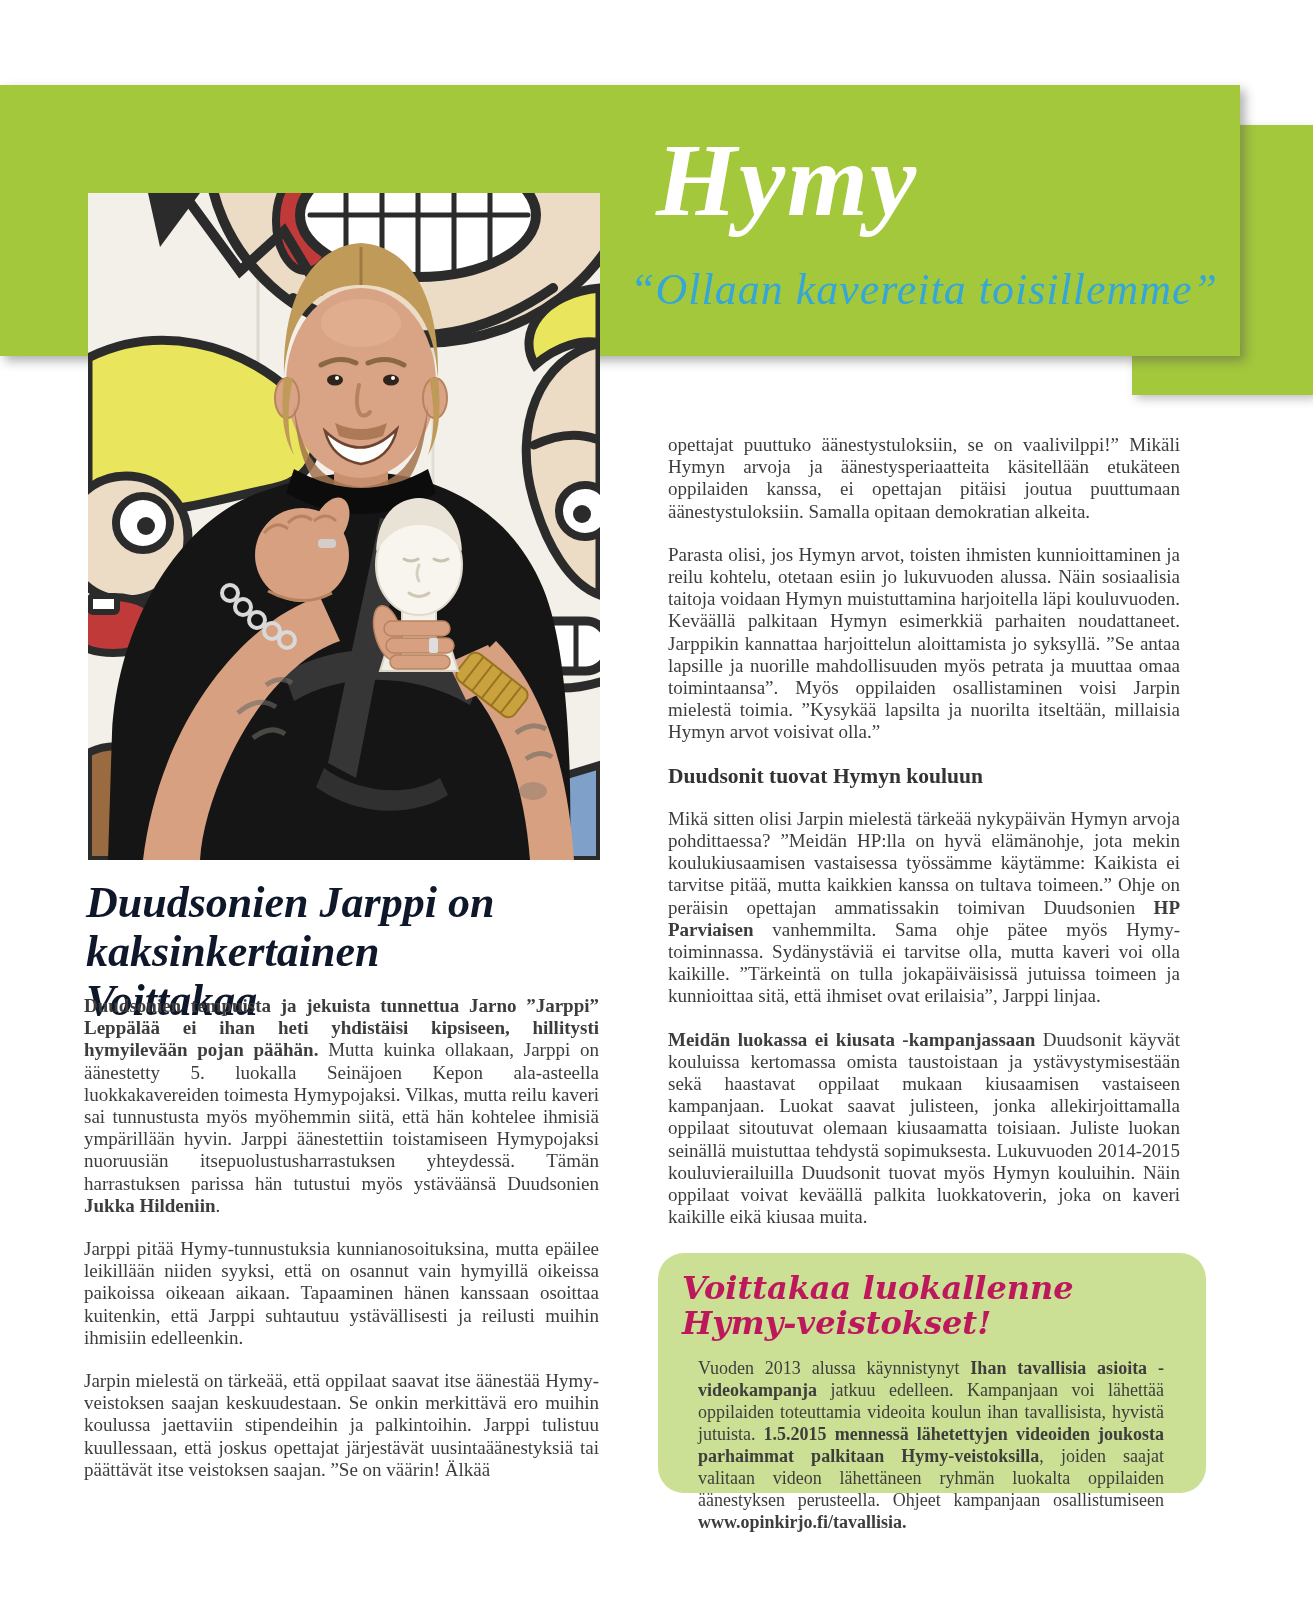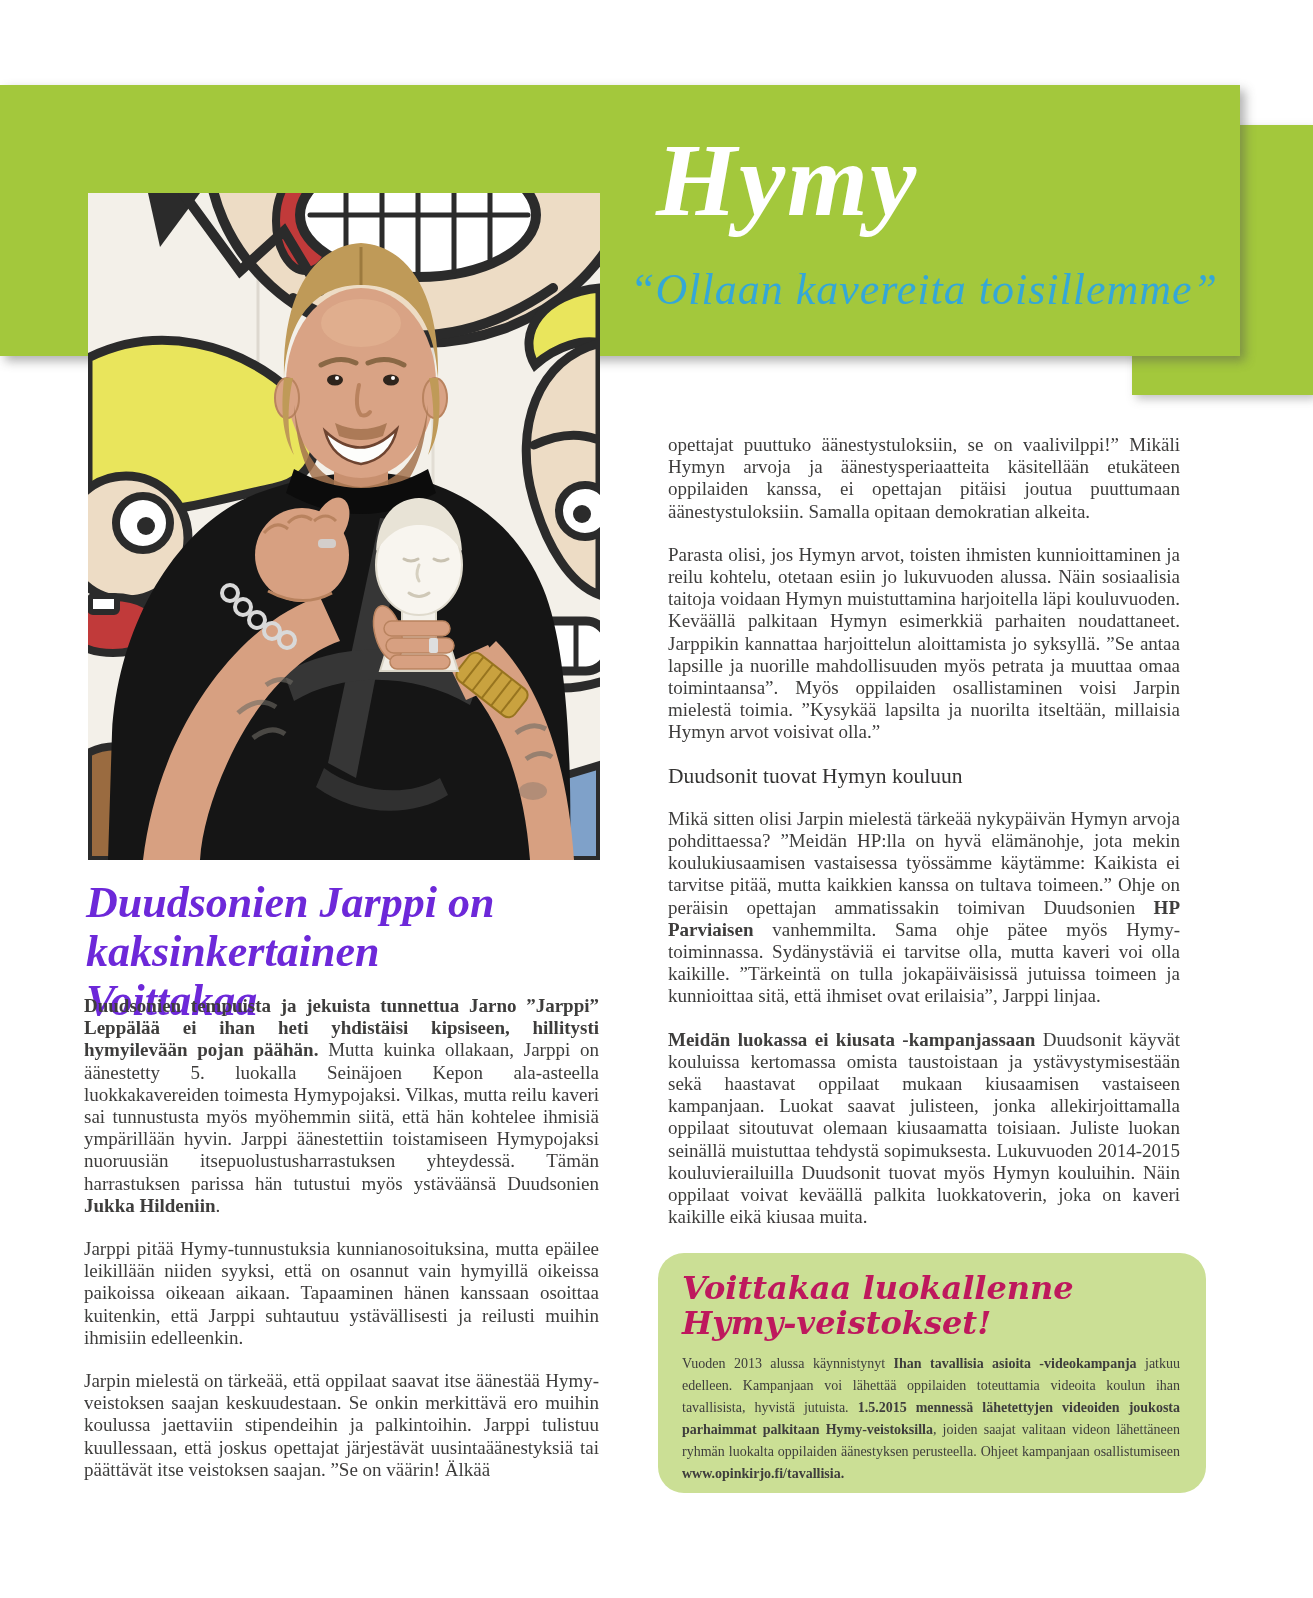--- a/index.html
+++ b/index.html
@@ -24,40 +24,40 @@
   .hymy-quote{
     position:absolute;left:630px;top:268px;font-size:44px;line-height:1;
     color:var(--blue);font-weight:500;z-index:5;white-space:nowrap;letter-spacing:1px;
   }
   
   .photo{position:absolute;left:88px;top:193px;width:512px;height:667px;z-index:4;}
   .photo svg{display:block;width:100%;height:100%;}
   
   .article-heading{
     position:absolute;left:86px;top:878px;width:560px;z-index:2;
-    font-size:44px;line-height:49px;color:#6d28d9;font-weight:600;
+    font-size:44px;line-height:49px;color:#0f172a;font-weight:600;
   }
   
   .col{position:absolute;z-index:2;font-size:19px;line-height:22.2px;text-align:justify;}
   .col p{margin:0 0 21px 0;}
-  .col .subhead{font-weight:normal;font-size:21.5px;text-align:left;margin:0 0 21px 0;color:#343332;}
+  .col .subhead{font-weight:bold;font-size:21.5px;text-align:left;margin:0 0 21px 0;color:#343332;}
   .col-left{left:84px;top:995px;width:515px;}
   .col-right{left:668px;top:434px;width:512px;}
   .b{font-weight:bold;}
   
   .promo{
     position:absolute;left:658px;top:1253px;width:548px;height:240px;z-index:2;
     background:var(--boxgreen);border-radius:26px;box-sizing:border-box;
     padding:18px 26px 0 24px;
   }
   .promo .promo-title{
     font-family:"DejaVu Serif",serif;font-style:italic;font-weight:600;
     font-size:32px;color:#be185d;margin:0 0 12px 0;line-height:1.1;
   }
-  .promo .promo-body{font-size:14px;line-height:22px;text-align:justify;margin:0;color:#3e3d3c;}
+  .promo .promo-body{font-size:18px;line-height:22px;text-align:justify;margin:16px;color:#3e3d3c;}
 </style>
 </head>
 <body>
 
 <div id="canvas" style="--green: #a3c83c; --boxgreen: #cbdf95; --blue: #34a7d8; color: rgb(62, 61, 60);">
 
   <div class="band-back"></div>
   <div class="band-main"></div>
 
   <div class="script hymy-title">Hymy</div>

